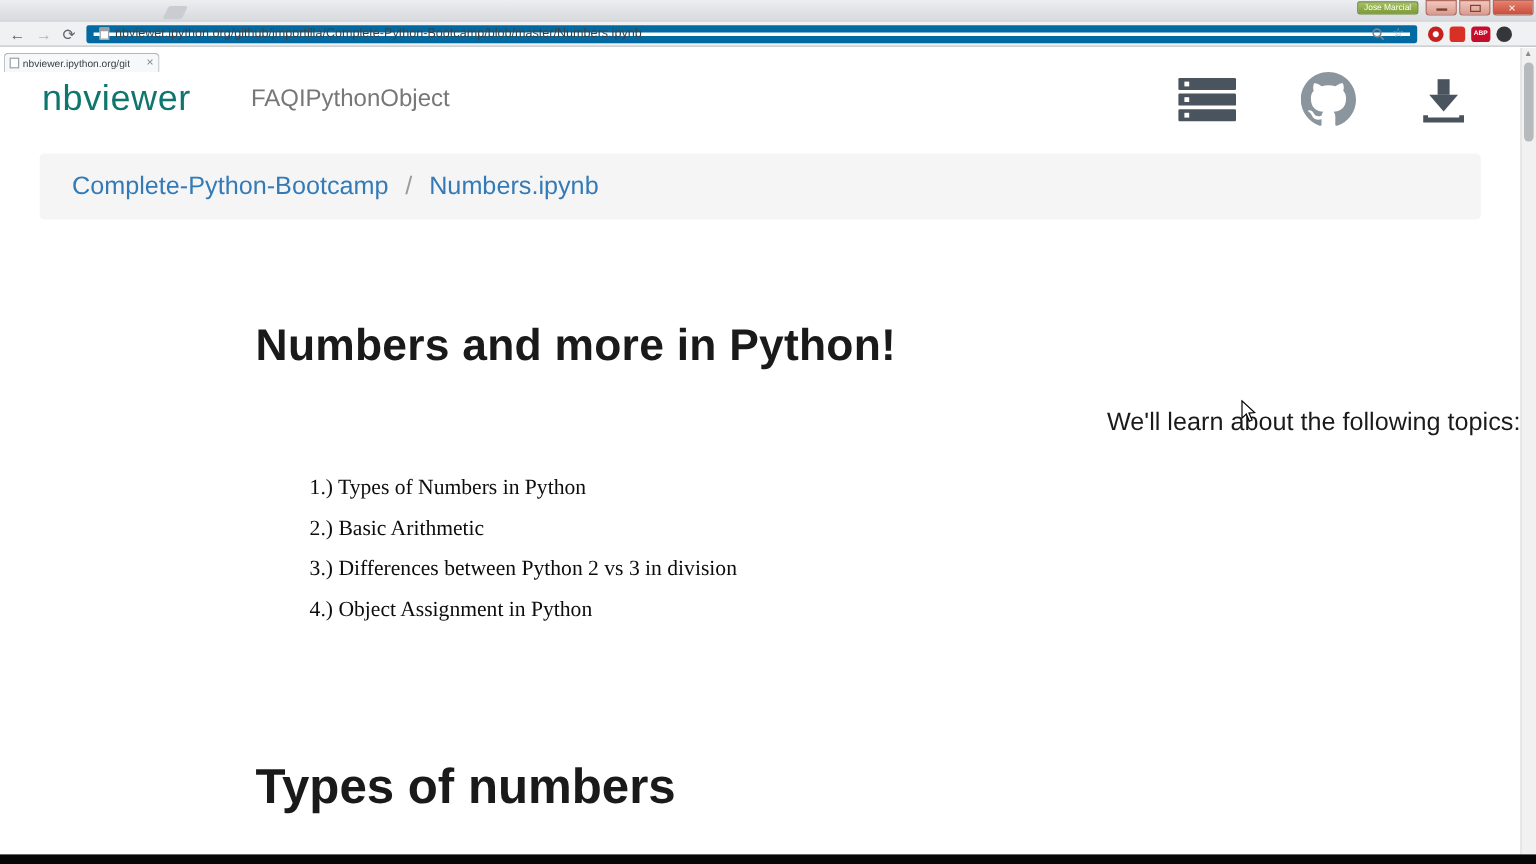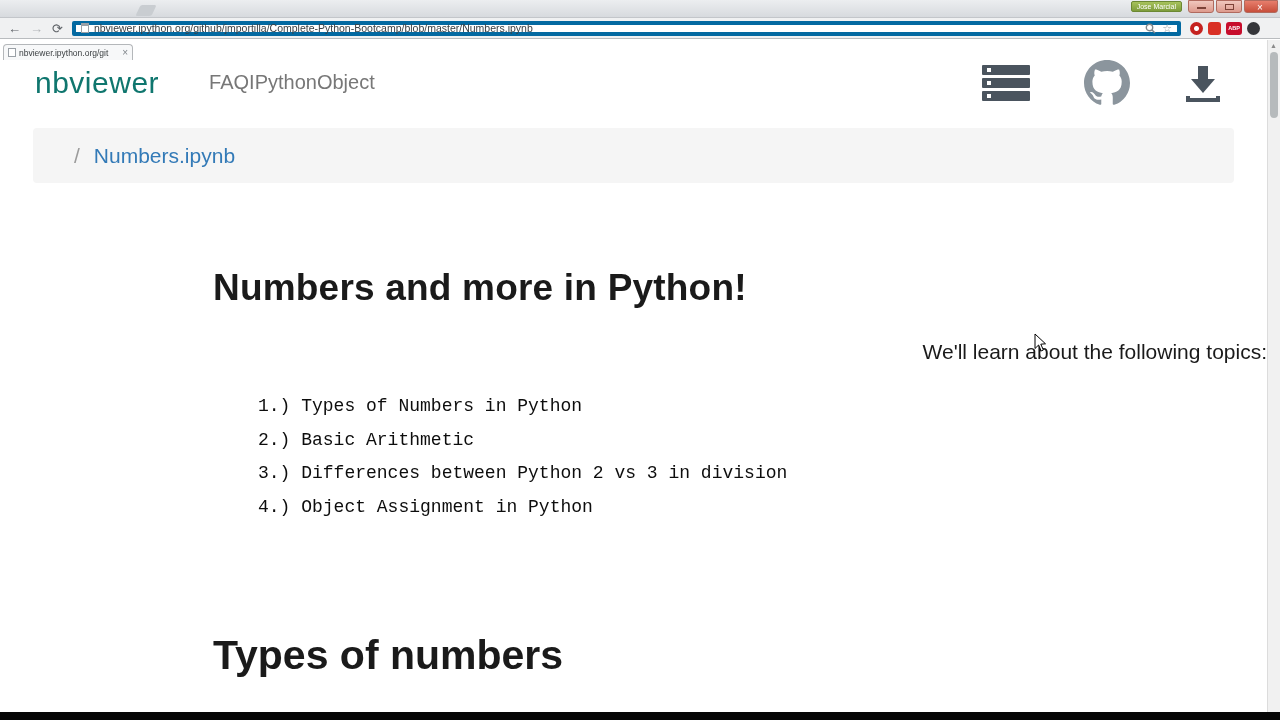--- a/index.html
+++ b/index.html
@@ -39,21 +39,21 @@
   .g-max { position: absolute; left: 8px; top: 3px; width: 9px; height: 6px; border: 1.5px solid #7c4237; }
   .g-x { position: absolute; left: 12px; top: 2px; color: #fff; font-size: 10px; line-height: 9px; }
 
   .navbar {
     height: 21px; background: #f0f1f2; border-bottom: 1px solid #b9bcbf;
     display: flex; align-items: center; padding: 0 8px; gap: 9px;
   }
   .nav-ico { font-size: 13px; line-height: 13px; color: #5f6368; }
   .nav-ico.disabled { color: #b3b6b9; }
   .addressbar {
-    flex: 1; height: 15px; background: #fff; border: 4px solid #0369a1; border-radius: 2px;
+    flex: 1; height: 15px; background: #fff; border: 6px solid #0369a1; border-radius: 2px;
     display: flex; align-items: center; padding: 0 5px; gap: 5px;
   }
   .page-ico { width: 8px; height: 10px; background: #fff; border: 1px solid #9aa0a6; border-top-width: 3px; flex: 0 0 auto; }
   .url-text { font-size: 10.5px; color: #3c4043; white-space: nowrap; overflow: hidden; flex: 1; }
   .addr-right { display: flex; align-items: center; gap: 6px; }
   .star { font-size: 11px; color: #9aa0a6; line-height: 11px; }
   .ext-icons { display: flex; align-items: center; gap: 5px; padding-right: 12px; }
   .ext-dot { width: 13px; height: 13px; border-radius: 50%; }
   .ext-red1 { background: radial-gradient(#fff 0 2px, #c5221f 3px); }
   .ext-red2 { background: #d93025; border-radius: 3px; }
@@ -97,21 +97,21 @@
     display: flex; align-items: center; padding: 0 27px; font-size: 21px;
   }
   .crumb-link { color: #337ab7; cursor: pointer; text-decoration: none; }
   .crumb-sep { color: #9b9b9b; margin: 0 14px; }
 
   .nb-content { padding-left: 213px; color: #1a1a1a; }
   .nb-title { font-size: 37px; font-weight: bold; margin-top: 84px; letter-spacing: 0.2px; }
   .nb-p { font-size: 21px; margin-top: 33px; }
   .nb-p2 { font-size: 21px; margin-top: 31px; text-align: right; }
   .topics {
-    font-family: Liberation Mono, monospace; font-size: 18px;
+    font-family: Liberation Serif, serif; font-size: 18px;
     margin: 26px 0 12px 45px; line-height: 33.5px; color: #0d0d0d;
   }
   .nb-h2 { font-size: 41px; font-weight: bold; margin-top: 108px; }
 
   .bottom-bar { position: absolute; left: 0; bottom: 0; width: 1280px; height: 8px; background: #060606; }
 
   .cursor { position: absolute; left: 1034px; top: 333px; pointer-events: none; }
 </style>
 </head>
 <body>
@@ -184,20 +184,21 @@
         <svg width="38" height="40" viewBox="0 0 38 40">
           <rect x="14" y="3" width="10" height="13" fill="#4a545e"></rect>
           <path d="M7 16 h24 l-12 14 z" fill="#4a545e"></path>
           <path d="M4 33 v4 h30 v-4" stroke="#4a545e" stroke-width="4" fill="none"></path>
         </svg>
       </span>
     </div>
   </div>
 
   <div class="breadcrumb">
+    <a class="crumb-link">Complete-Python-Bootcamp</a>
     <span class="crumb-sep">/</span>
     <a class="crumb-link">Numbers.ipynb</a>
   </div>
 
   <div class="nb-content">
     <h1 class="nb-title">Numbers and more in Python!</h1>
     <p class="nb-p2">We'll learn about the following topics:</p>
     <div class="topics">
       <div>1.) Types of Numbers in Python</div>
       <div>2.) Basic Arithmetic</div>

